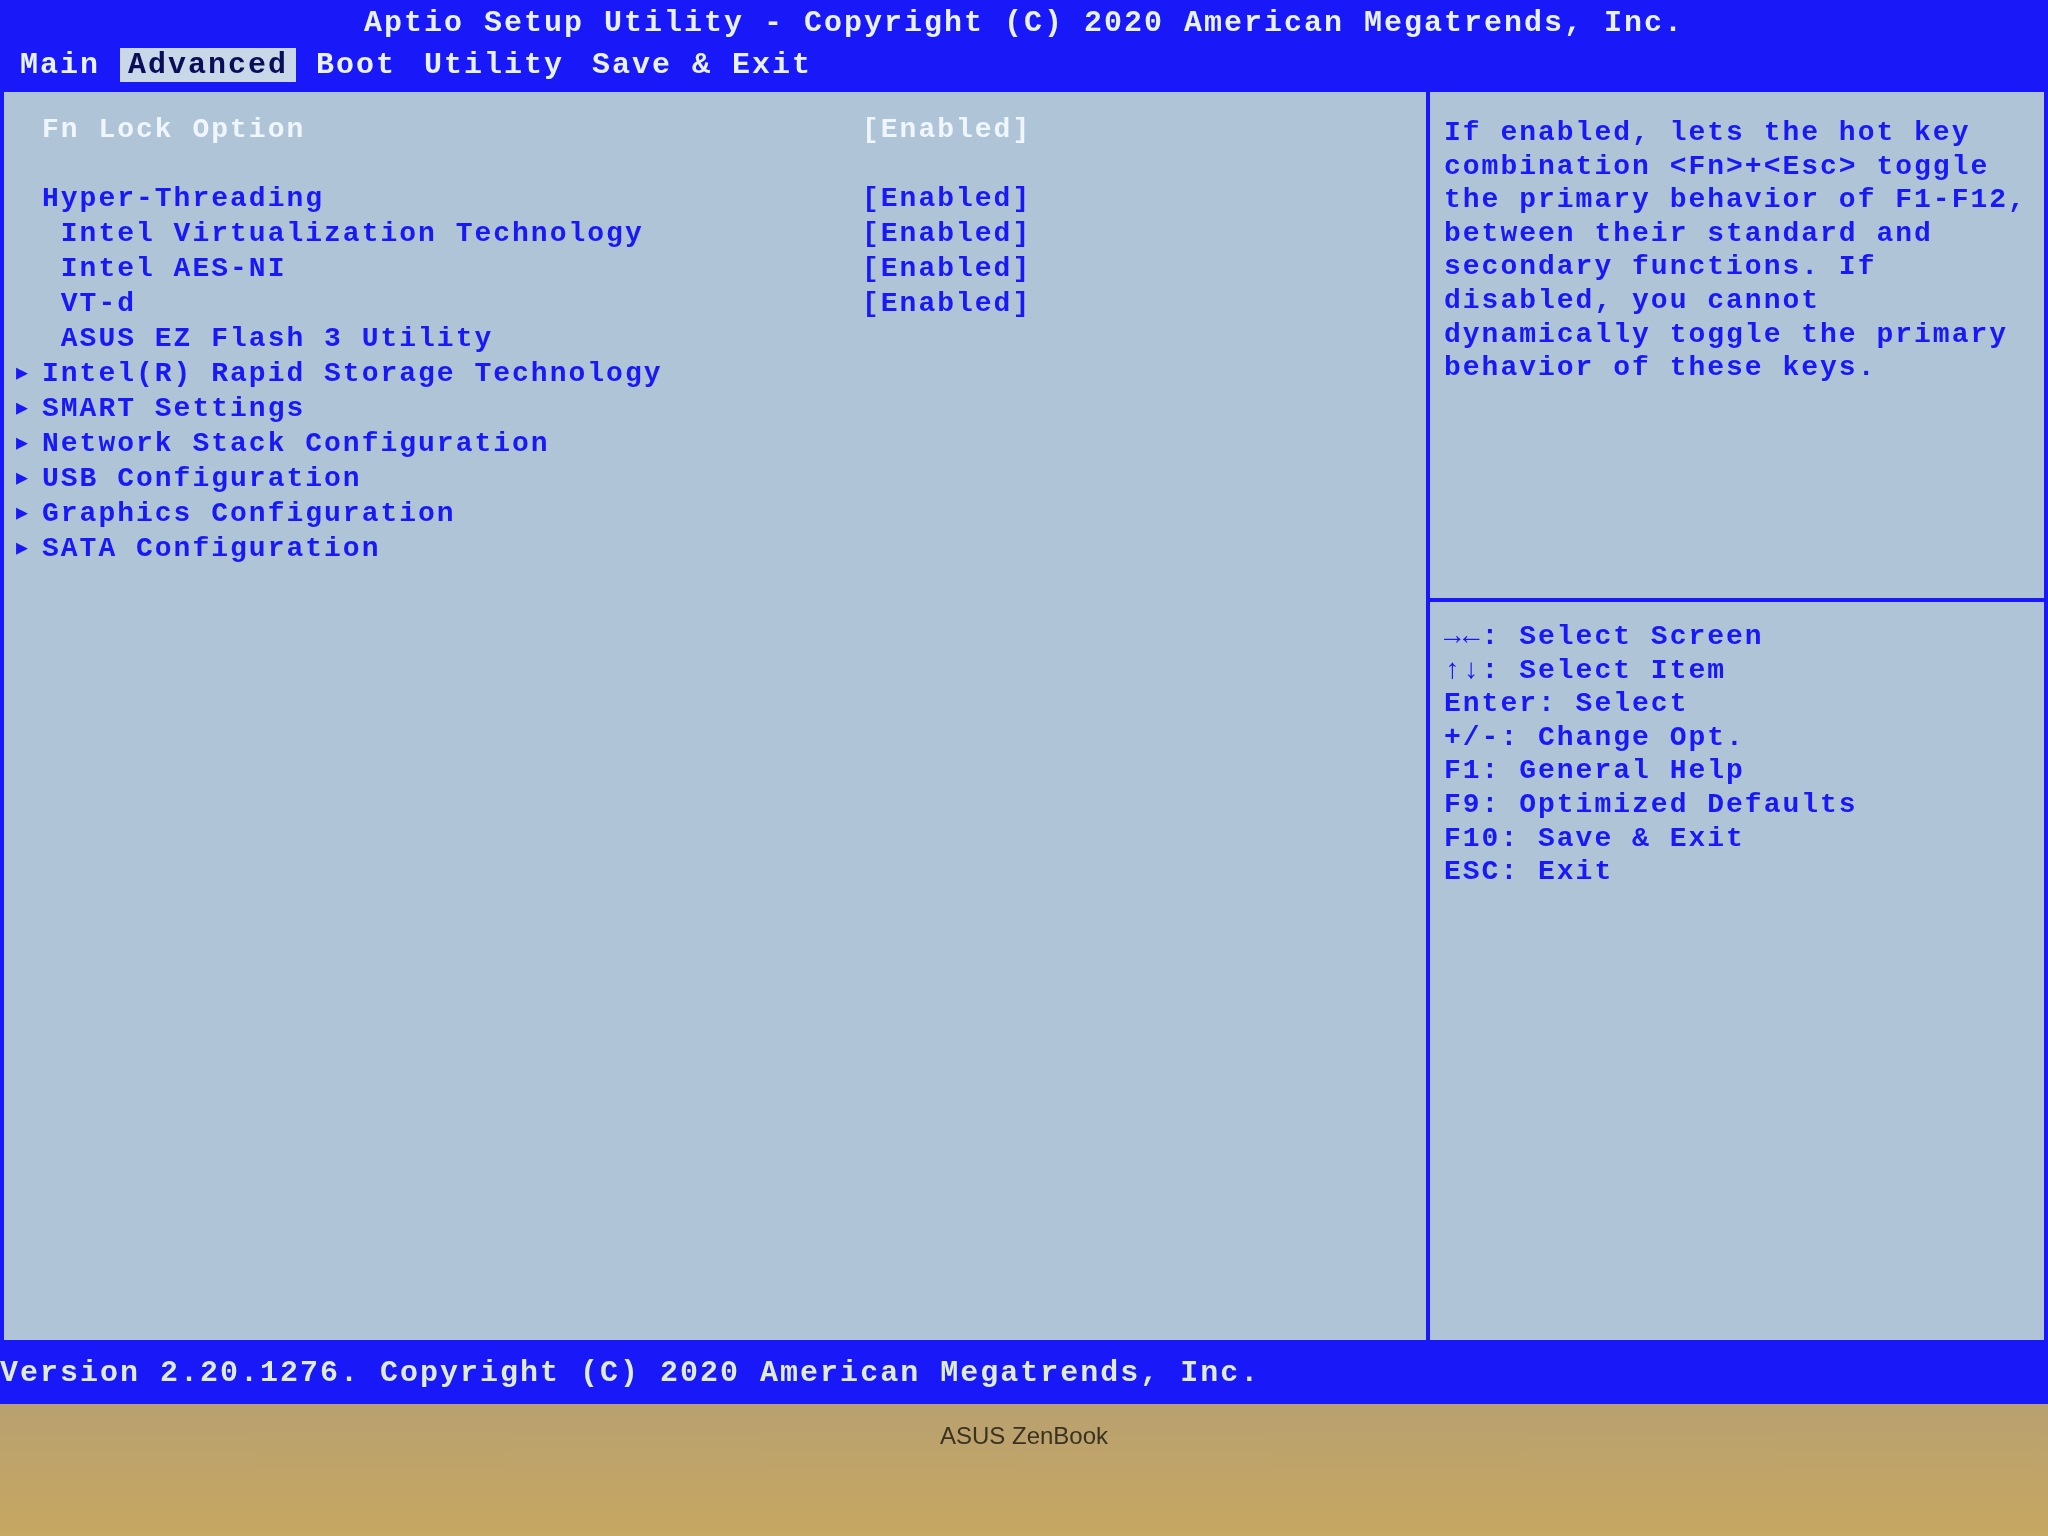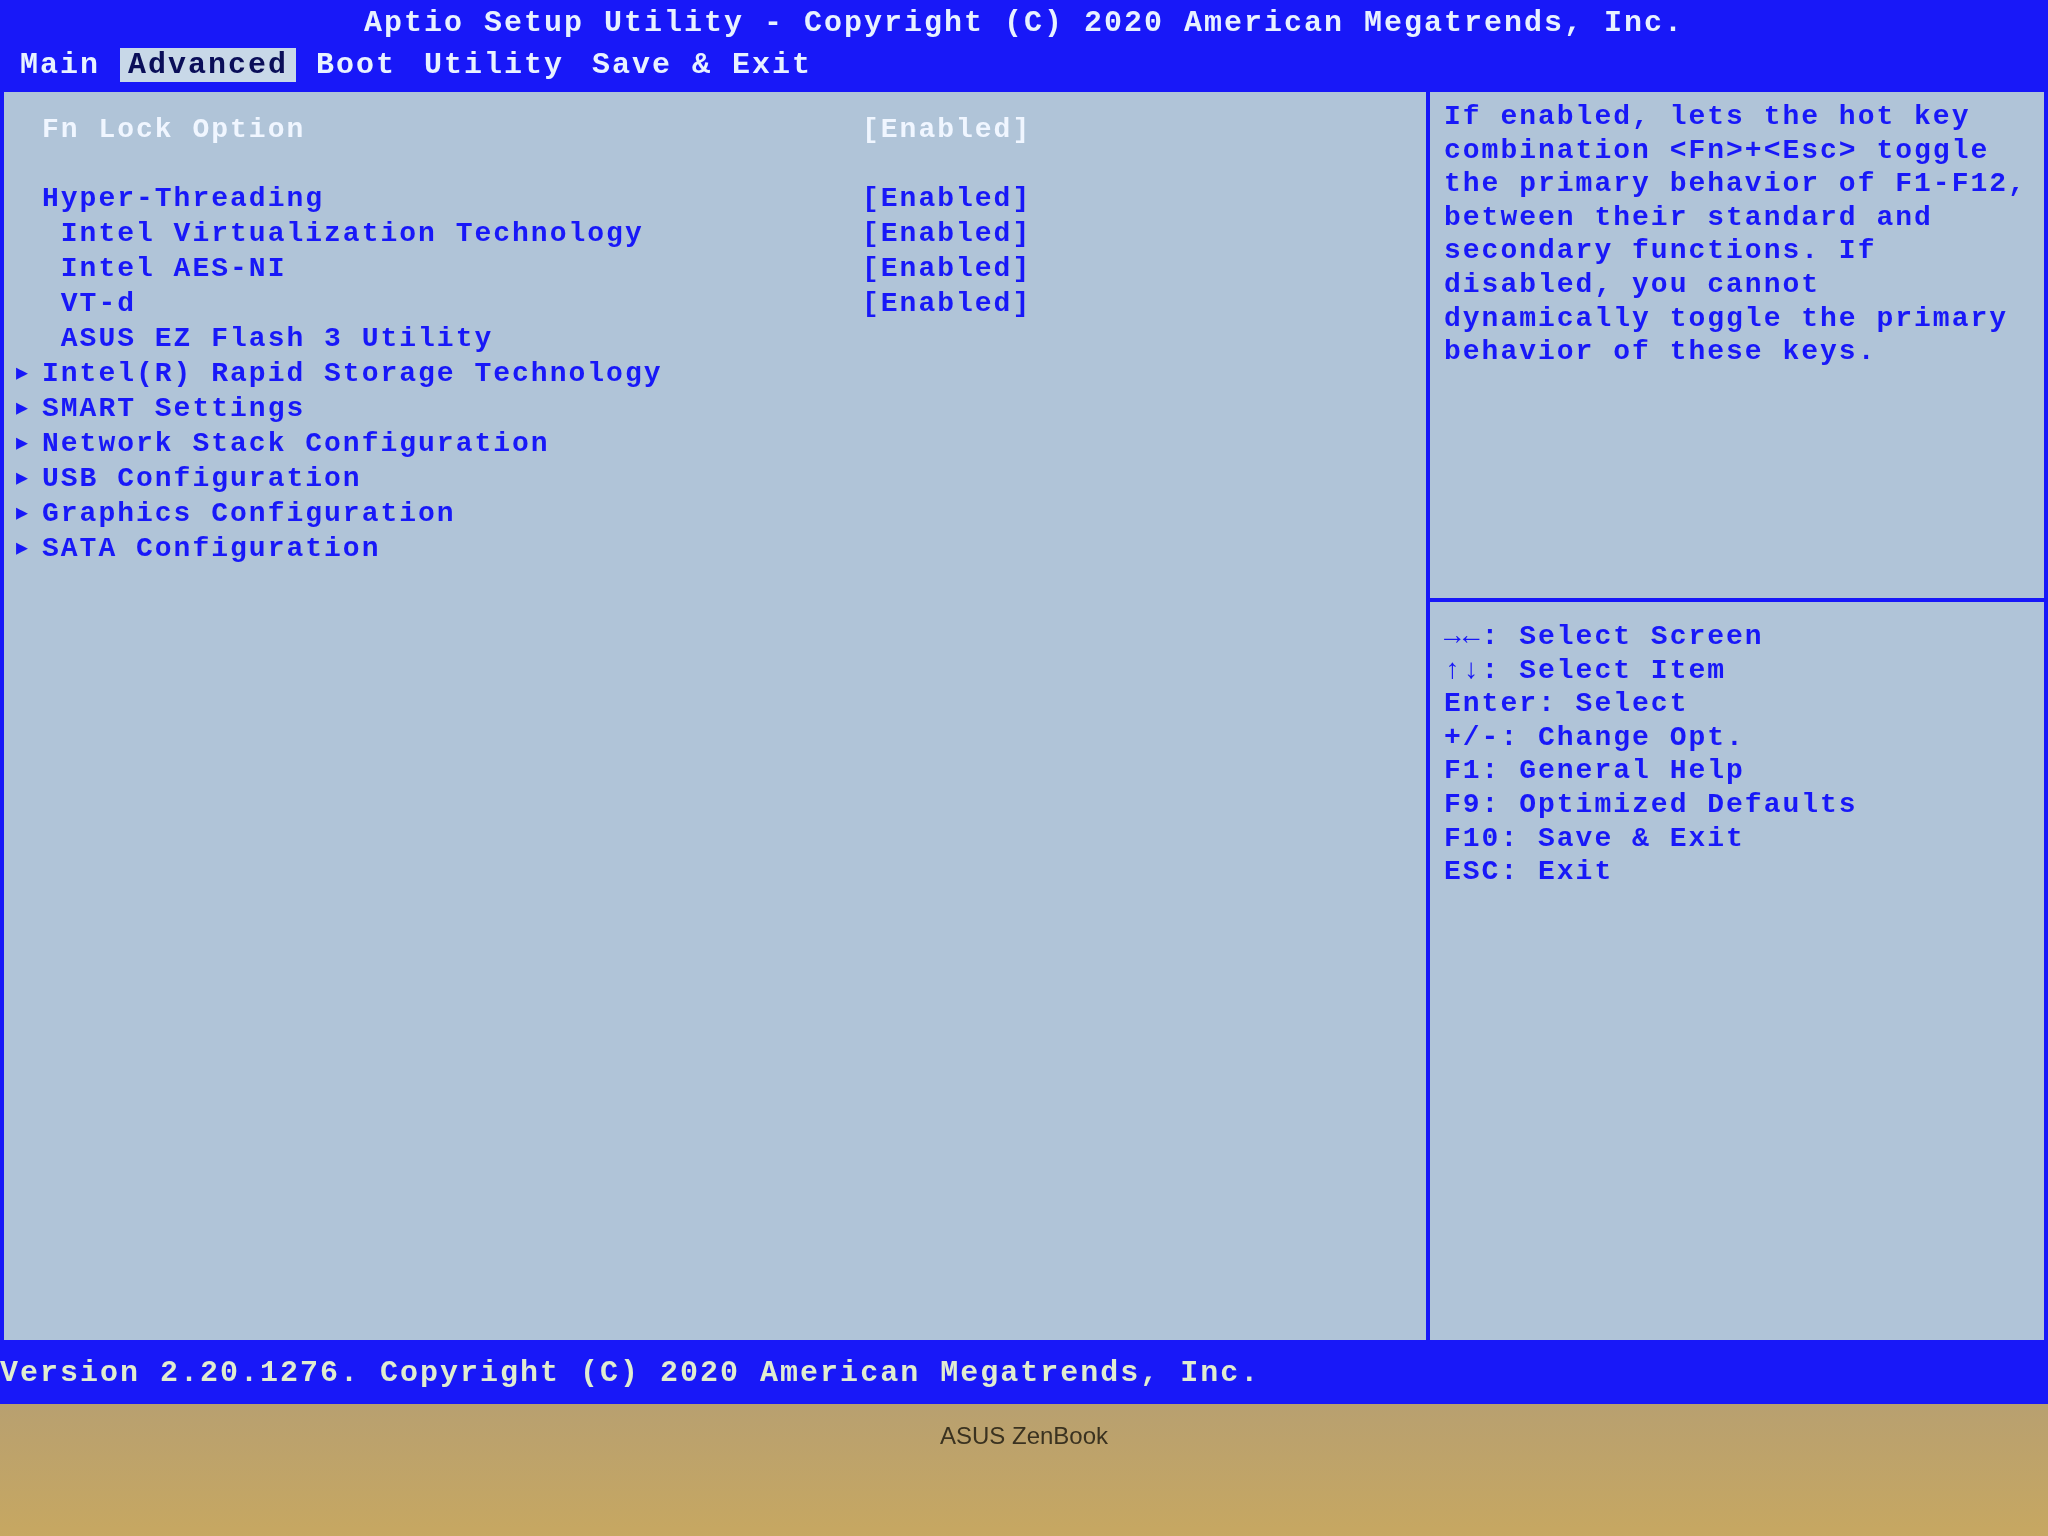--- a/index.html
+++ b/index.html
@@ -65,21 +65,21 @@
     width: 620px;
     border: 4px solid #1818f8;
     border-top: none;
     border-left: 2px solid #1818f8;
     display: flex;
     flex-direction: column;
     color: #1818f8;
   }
   .help-top {
     flex: 0 0 510px;
-    padding: 8px 14px;
+    padding: 24px 14px;
     line-height: 1.2;
     border-bottom: 4px solid #1818f8;
   }
   .help-bottom {
     flex: 1;
     padding: 18px 14px;
     line-height: 1.2;
   }
   .row {
     display: flex;

